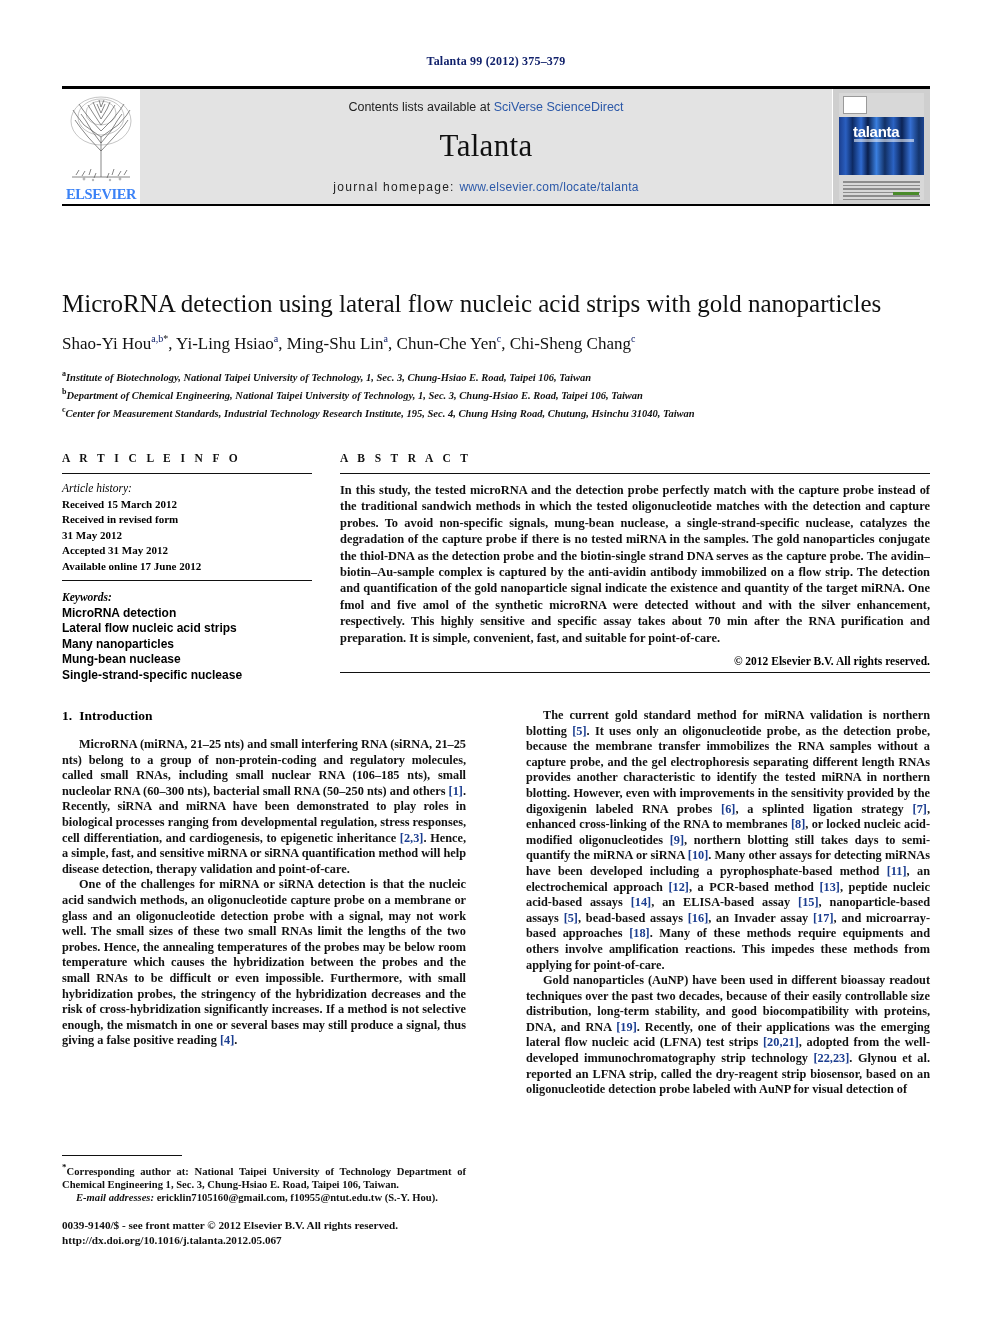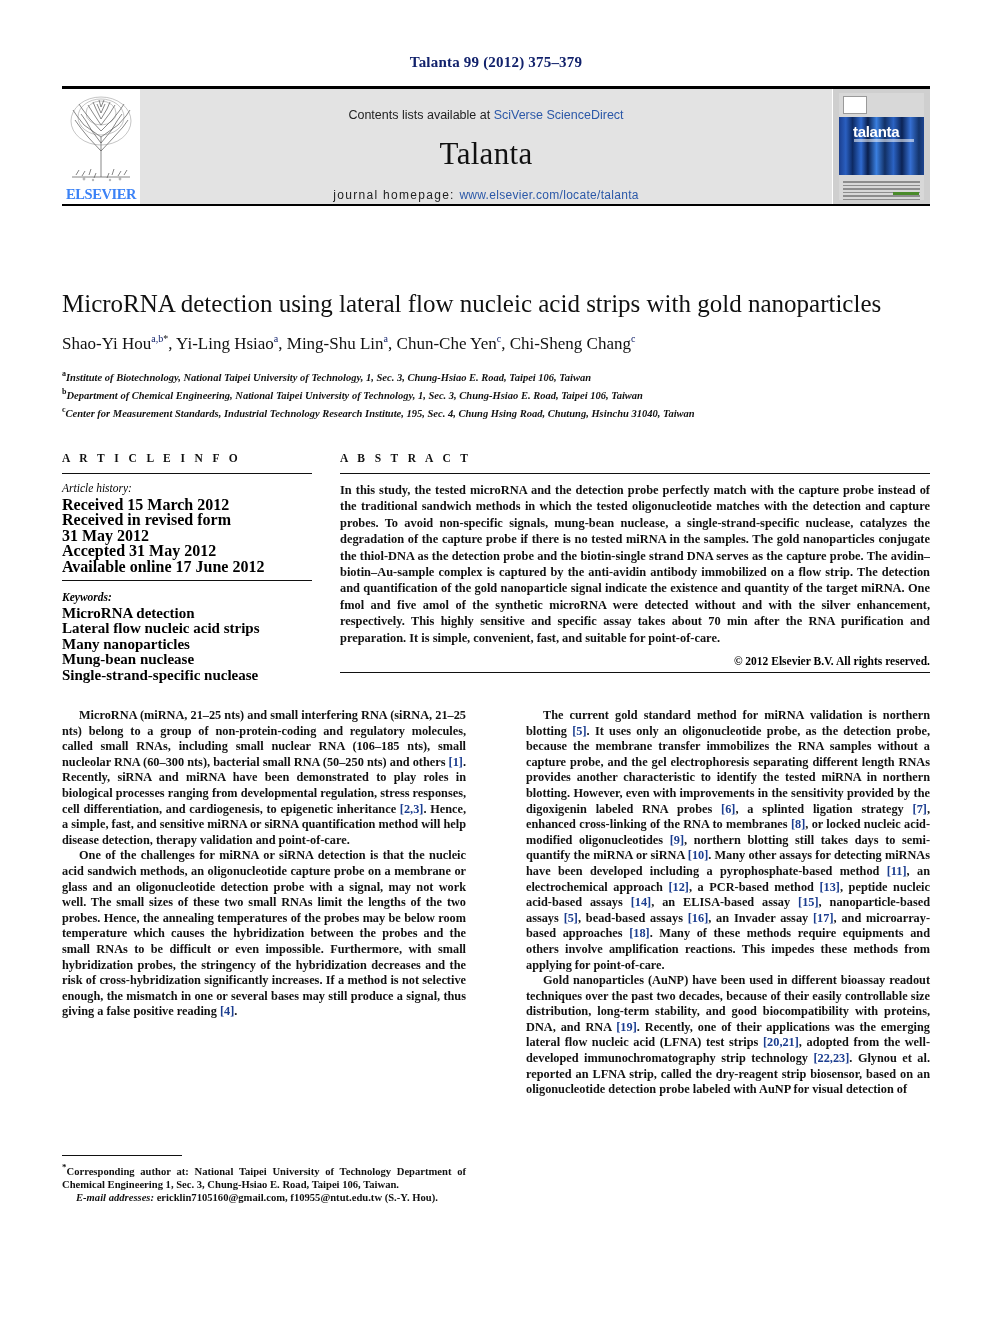--- a/index.html
+++ b/index.html
@@ -23,21 +23,21 @@
   }
 
   
   .running-head {
     position: absolute;
     left: 0; top: 54px;
     width: 992px;
     text-align: center;
     font-family: "Liberation Serif", serif;
     font-weight: bold;
-    font-size: 15px;
+    font-size: 12px;
     color: #11216b;
     letter-spacing: 0.2px;
   }
 
   
   .masthead {
     position: absolute;
     left: 62px; top: 86px;
     width: 868px;
   }
@@ -71,21 +71,21 @@
     color: #3b82f6;
     letter-spacing: -0.4px;
   }
   .masthead-center {
     flex: 1 1 auto;
     background: #e3e3e3;
     text-align: center;
     position: relative;
   }
   .contents-line {
-    padding-top: 19px;
+    padding-top: 11px;
     font-size: 12.5px;
     font-family: "Liberation Sans", sans-serif;
     color: #222222;
   }
   .contents-line .sd-link {
     color: #2b58a8;
   }
   .journal-name {
     margin-top: 14px;
     font-family: "Liberation Serif", serif;
@@ -245,35 +245,35 @@
   .hist-head {
     font-family: "Liberation Serif", serif;
     font-style: italic;
     font-weight: normal;
     font-size: 11.5px;
     line-height: 15.5px;
   }
   .hist-line {
     font-family: "Liberation Serif", serif;
     font-weight: bold;
-    font-size: 16px;
+    font-size: 11px;
     line-height: 15.5px;
   }
   .kw-block { margin-top: 9px; }
   .kw-head {
     font-family: "Liberation Serif", serif;
     font-style: italic;
     font-weight: bold;
     font-size: 11.5px;
     line-height: 15.5px;
   }
   .kw-line {
-    font-family: Liberation Serif, serif;
-    font-weight: bold;
-    font-size: 15px;
+    font-family: Liberation Sans, sans-serif;
+    font-weight: bold;
+    font-size: 12px;
     line-height: 15.5px;
   }
   .abstract-text {
     margin-top: 8px;
     font-family: "Liberation Serif", serif;
     font-weight: bold;
     font-size: 12.4px;
     line-height: 16.4px;
     text-align: justify;
     color: #111111;
@@ -487,20 +487,23 @@
       <div class="thin-rule"></div>
       <div class="abstract-text">In this study, the tested microRNA and the detection probe perfectly match with the capture probe instead of the traditional sandwich methods in which the tested oligonucleotide matches with the detection and capture probes. To avoid non-specific signals, mung-bean nuclease, a single-strand-specific nuclease, catalyzes the degradation of the capture probe if there is no tested miRNA in the samples. The gold nanoparticles conjugate the thiol-DNA as the detection probe and the biotin-single strand DNA serves as the capture probe. The avidin–biotin–Au-sample complex is captured by the anti-avidin antibody immobilized on a flow strip. The detection and quantification of the gold nanoparticle signal indicate the existence and quantity of the target miRNA. One fmol and five amol of the synthetic microRNA were detected without and with the silver enhancement, respectively. This highly sensitive and specific assay takes about 70 min after the RNA purification and preparation. It is simple, convenient, fast, and suitable for point-of-care.</div>
       <div class="copyright">© 2012 Elsevier B.V. All rights reserved.</div>
       <div class="abs-bottom-rule"></div>
     </div>
 
   </div>
 
   <div class="body-cols">
     <div class="bcol">
+      <div class="sec-heading">
+        <span class="num">1.</span><span>Introduction</span>
+      </div>
       <div id="left-paras">
           <p class="body-p">MicroRNA (miRNA, 21–25 nts) and small interfering RNA (siRNA, 21–25 nts) belong to a group of non-protein-coding and regulatory molecules, called small RNAs, including small nuclear RNA (106–185 nts), small nucleolar RNA (60–300 nts), bacterial small RNA (50–250 nts) and others <span class="cite">[1]</span>. Recently, siRNA and miRNA have been demonstrated to play roles in biological processes ranging from developmental regulation, stress responses, cell differentiation, and cardiogenesis, to epigenetic inheritance <span class="cite">[2,3]</span>. Hence, a simple, fast, and sensitive miRNA or siRNA quantification method will help disease detection, therapy validation and point-of-care.</p>
           <p class="body-p">One of the challenges for miRNA or siRNA detection is that the nucleic acid sandwich methods, an oligonucleotide capture probe on a membrane or glass and an oligonucleotide detection probe with a signal, may not work well. The small sizes of these two small RNAs limit the lengths of the two probes. Hence, the annealing temperatures of the probes may be below room temperature which causes the hybridization between the probes and the small RNAs to be difficult or even impossible. Furthermore, with small hybridization probes, the stringency of the hybridization decreases and the risk of cross-hybridization significantly increases. If a method is not selective enough, the mismatch in one or several bases may still produce a signal, thus giving a false positive reading <span class="cite">[4]</span>.</p>
         </div>
     </div>
     <div class="bgap"></div>
     <div class="bcol">
       <div id="right-paras">
           <p class="body-p">The current gold standard method for miRNA validation is northern blotting <span class="cite">[5]</span>. It uses only an oligonucleotide probe, as the detection probe, because the membrane transfer immobilizes the RNA samples without a capture probe, and the gel electrophoresis separating different length RNAs provides another characteristic to identify the tested miRNA in northern blotting. However, even with improvements in the sensitivity provided by the digoxigenin labeled RNA probes <span class="cite">[6]</span>, a splinted ligation strategy <span class="cite">[7]</span>, enhanced cross-linking of the RNA to membranes <span class="cite">[8]</span>, or locked nucleic acid-modified oligonucleotides <span class="cite">[9]</span>, northern blotting still takes days to semi-quantify the miRNA or siRNA <span class="cite">[10]</span>. Many other assays for detecting miRNAs have been developed including a pyrophosphate-based method <span class="cite">[11]</span>, an electrochemical approach <span class="cite">[12]</span>, a PCR-based method <span class="cite">[13]</span>, peptide nucleic acid-based assays <span class="cite">[14]</span>, an ELISA-based assay <span class="cite">[15]</span>, nanoparticle-based assays <span class="cite">[5]</span>, bead-based assays <span class="cite">[16]</span>, an Invader assay <span class="cite">[17]</span>, and microarray-based approaches <span class="cite">[18]</span>. Many of these methods require equipments and others involve amplification reactions. This impedes these methods from applying for point-of-care.</p>
           <p class="body-p">Gold nanoparticles (AuNP) have been used in different bioassay readout techniques over the past two decades, because of their easily controllable size distribution, long-term stability, and good biocompatibility with proteins, DNA, and RNA <span class="cite">[19]</span>. Recently, one of their applications was the emerging lateral flow nucleic acid (LFNA) test strips <span class="cite">[20,21]</span>, adopted from the well-developed immunochromatography strip technology <span class="cite">[22,23]</span>. Glynou et al. reported an LFNA strip, called the dry-reagent strip biosensor, based on an oligonucleotide detection probe labeled with AuNP for visual detection of</p>
@@ -512,14 +515,18 @@
     <div class="fn-rule"></div>
     <div class="fn-text">
       <span class="star">*</span><span>Corresponding author at: National Taipei University of Technology Department of Chemical Engineering 1, Sec. 3, Chung-Hsiao E. Road, Taipei 106, Taiwan.</span>
     </div>
     <div class="fn-email">
       <i>E-mail addresses:</i>
       <span>ericklin7105160@gmail.com, f10955@ntut.edu.tw (S.-Y. Hou).</span>
     </div>
   </div>
 
+  <div class="page-footer">
+    <div class="footer-line">0039-9140/$ - see front matter © 2012 Elsevier B.V. All rights reserved.</div>
+    <div class="footer-line">http://dx.doi.org/10.1016/j.talanta.2012.05.067</div>
+  </div>
 
 </div>
 
 </body></html>

